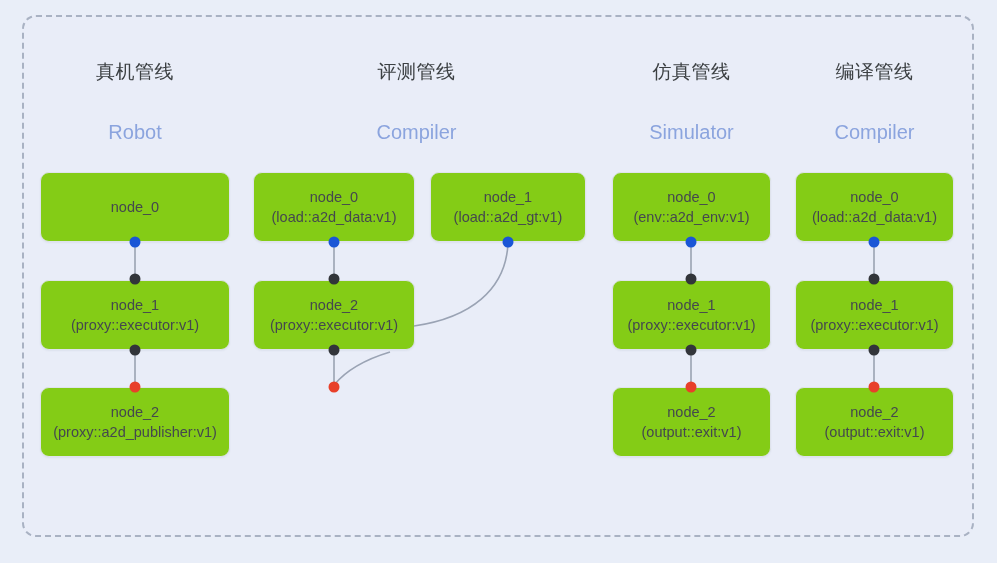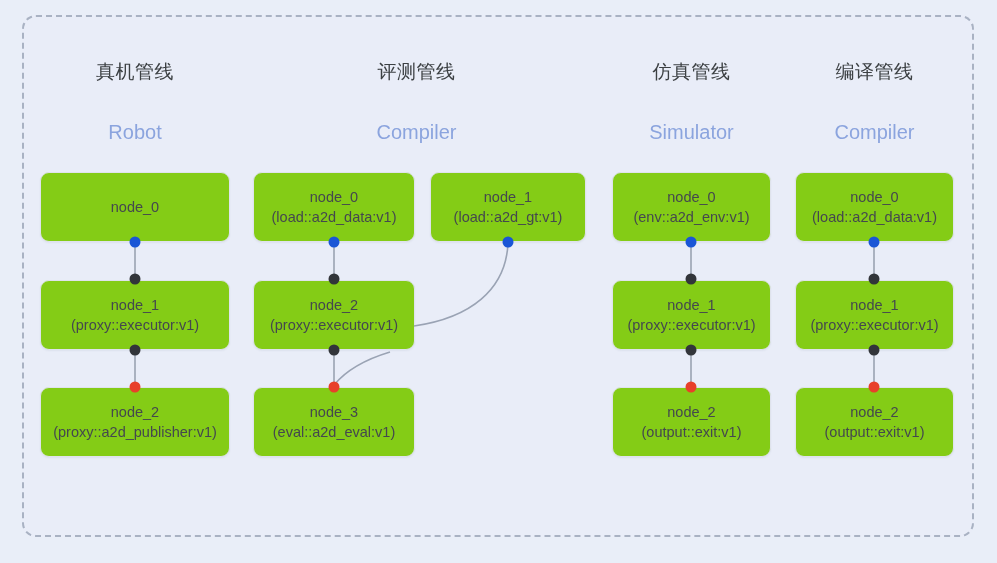--- a/index.html
+++ b/index.html
@@ -178,24 +178,20 @@
     <div class="node-sub">(load::a2d_data:v1)</div>
   </div>
   <div class="node" style="left:430px; top:172px; width:156px; height:70px;">
     <div class="node-title">node_1</div>
     <div class="node-sub">(load::a2d_gt:v1)</div>
   </div>
   <div class="node" style="left:253px; top:280px; width:162px; height:70px;">
     <div class="node-title">node_2</div>
     <div class="node-sub">(proxy::executor:v1)</div>
   </div>
-  <div class="node" style="left:253px; top:387px; width:162px; height:70px;">
-    <div class="node-title">node_3</div>
-    <div class="node-sub">(eval::a2d_eval:v1)</div>
-  </div>
 
   <div class="dot blue" style="left:334px; top:242px;"></div>
   <div class="dot blue" style="left:508px; top:242px;"></div>
   <div class="dot black" style="left:334px; top:279px;"></div>
   <div class="dot black" style="left:334px; top:350px;"></div>
   <div class="dot red" style="left:334px; top:387px;"></div>
 
   <div class="link" style="left:691px; top:241px; height:38px;"></div>
   <div class="link" style="left:691px; top:350px; height:37px;"></div>
 

